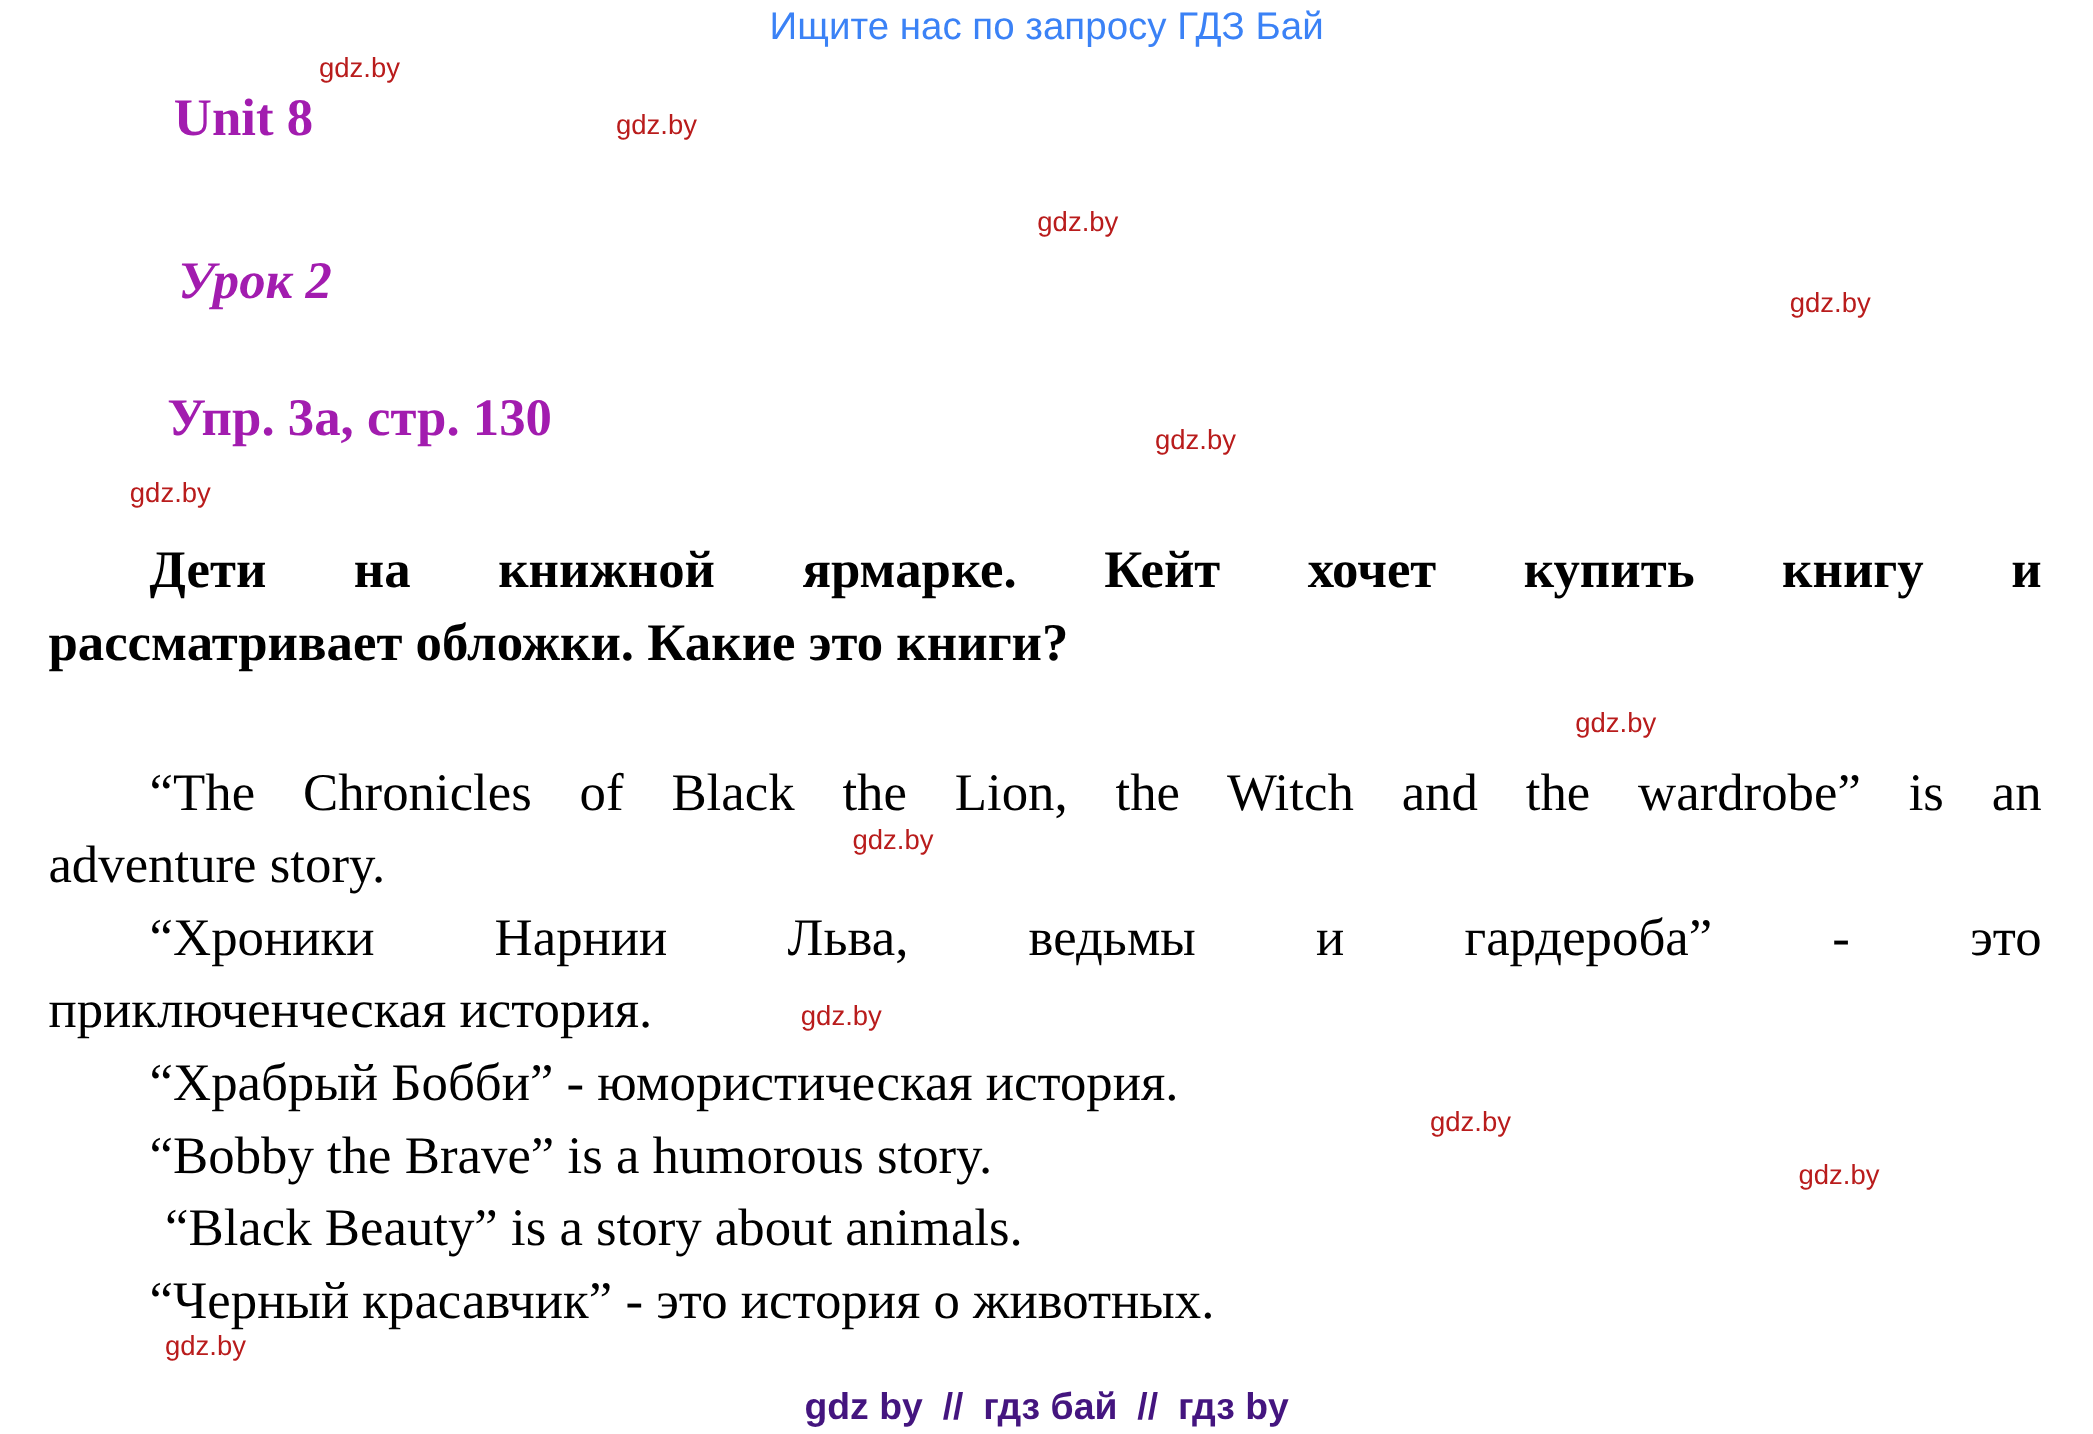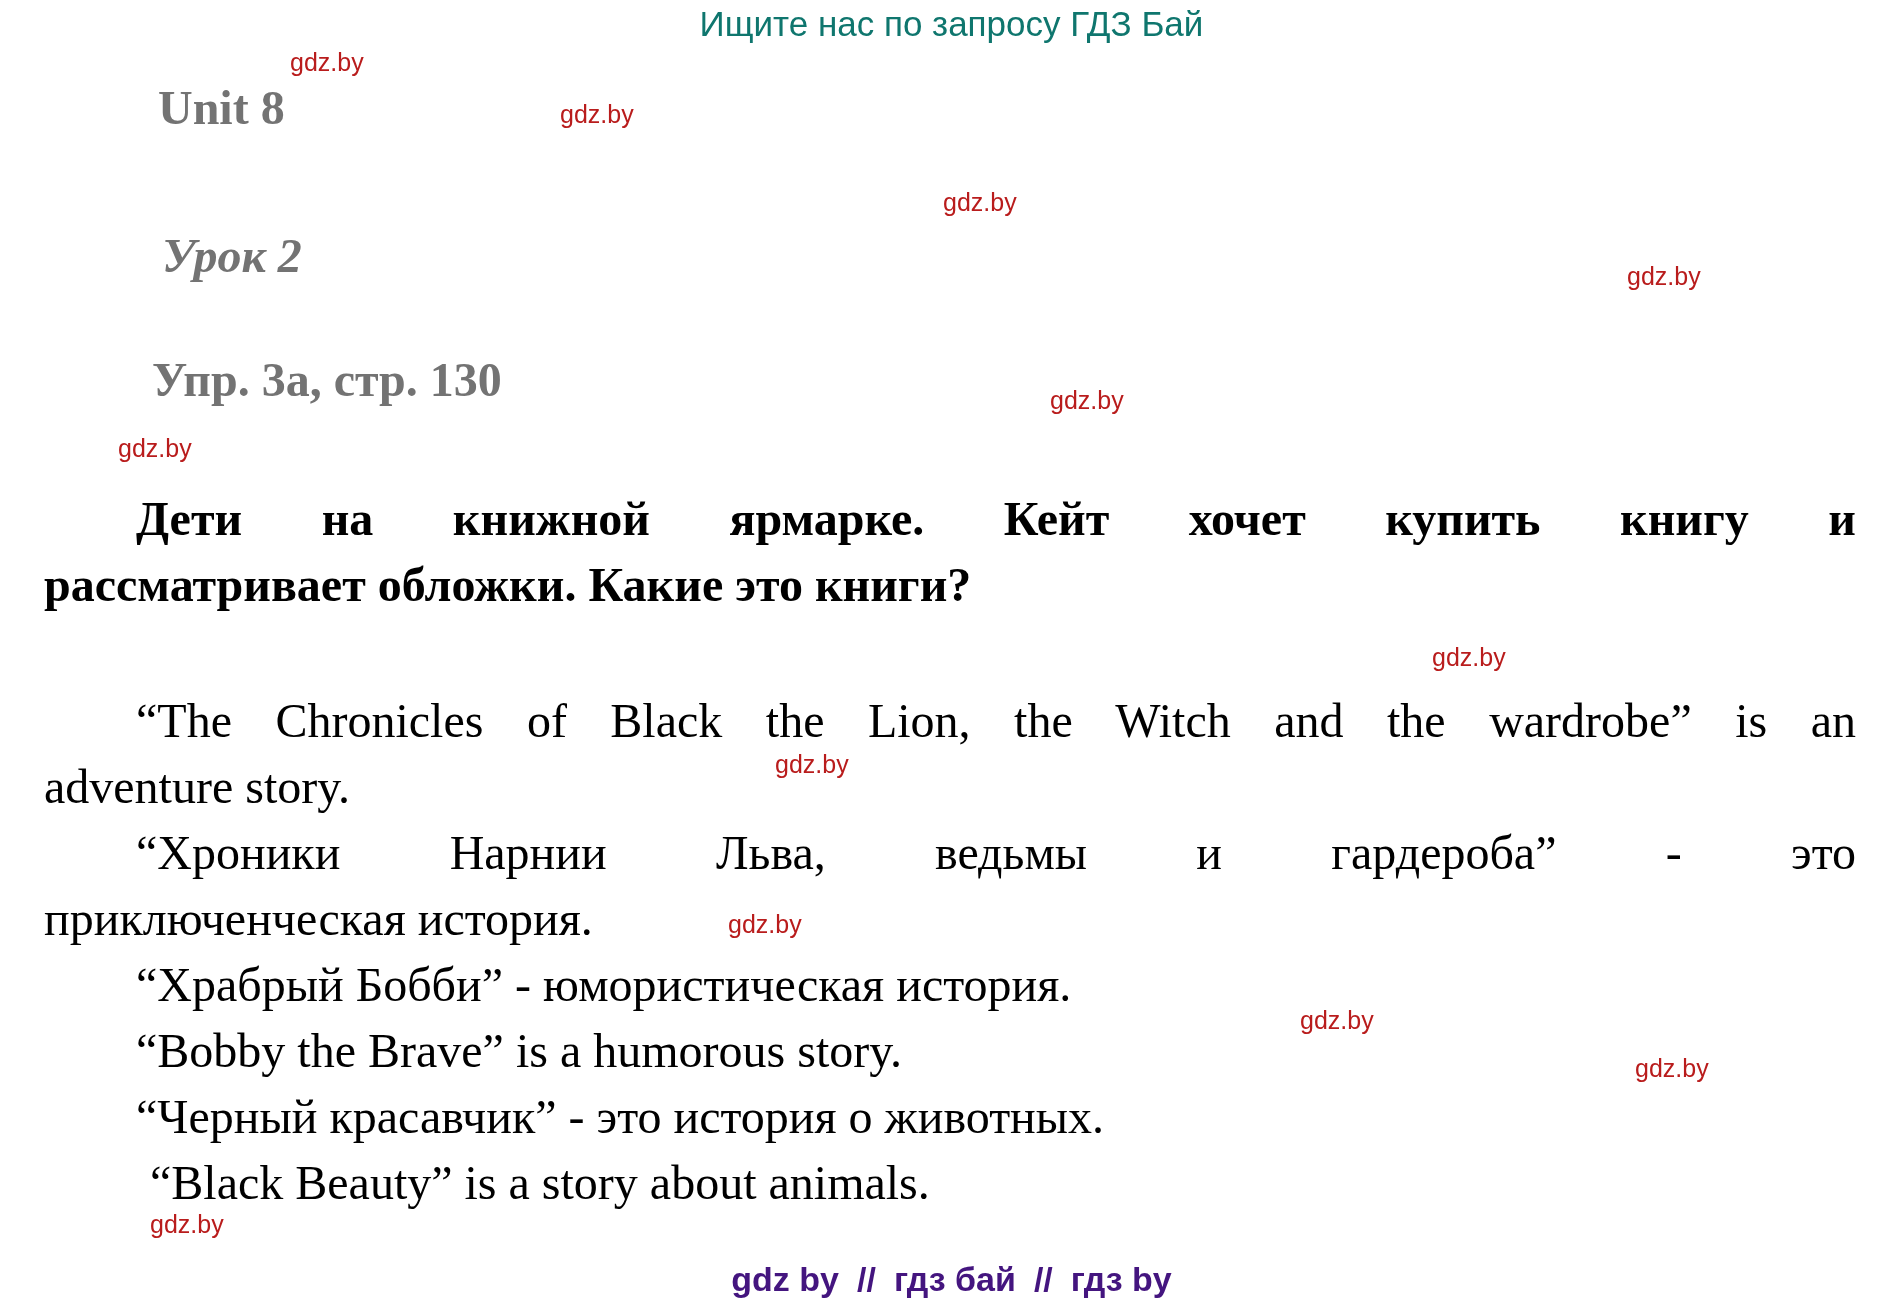--- a/index.html
+++ b/index.html
@@ -2,40 +2,40 @@
 <html><head>
 <meta charset="utf-8">
 <style>
   html,body{margin:0;padding:0;}
   body{
     width:1903px;height:1304px;background:#ffffff;position:relative;
     font-family:"Liberation Serif", serif;overflow:hidden;color:#000;
   }
   .banner{
     position:absolute;top:4px;left:0;width:100%;text-align:center;
-    font-family:"Liberation Sans", sans-serif;font-size:35px;color:#0f766e;
+    font-family:"Liberation Sans", sans-serif;font-size:35px;color:#3b82f6;
   }
   .wm{
     position:absolute;font-family:"Liberation Sans", sans-serif;
     font-size:25px;color:#b91c1c;white-space:nowrap;
   }
   .w1{left:290px;top:48px;}
   .w2{left:560px;top:100px;}
   .w3{left:943px;top:188px;}
   .w4{left:1627px;top:262px;}
   .w5{left:1050px;top:386px;}
   .w6{left:118px;top:434px;}
   .w7{left:1432px;top:643px;}
   .w8{left:775px;top:750px;}
   .w9{left:728px;top:910px;}
   .w10{left:1300px;top:1006px;}
   .w11{left:1635px;top:1054px;}
   .w12{left:150px;top:1210px;}
   .h{
-    position:absolute;font-weight:bold;font-size:48px;color:#737373;white-space:nowrap;
+    position:absolute;font-weight:bold;font-size:48px;color:#a21caf;white-space:nowrap;
   }
   #h-unit{left:158px;top:80px;}
   #h-lesson{left:162px;top:228px;font-style:italic;}
   #h-ex{left:152px;top:352px;}
   .content{position:absolute;left:44px;top:486px;width:1812px;}
   .line{font-size:48px;line-height:66px;}
   .b{font-weight:bold;}
   .j{text-align:justify;text-align-last:justify;}
   .ind{padding-left:92px;}
   .ind2{padding-left:106px;}
@@ -72,19 +72,19 @@
 <div class="content">
   <div class="line b j ind">Дети на книжной ярмарке. Кейт хочет купить книгу и</div>
   <div class="line b">рассматривает обложки. Какие это книги?</div>
   <div class="sp"></div>
   <div class="line j ind">“The Chronicles of Black the Lion, the Witch and the wardrobe” is an</div>
   <div class="line">adventure story.</div>
   <div class="line j ind">“Хроники Нарнии Льва, ведьмы и гардероба” - это</div>
   <div class="line">приключенческая история.</div>
   <div class="line ind">“Храбрый Бобби” - юмористическая история.</div>
   <div class="line ind">“Bobby the Brave” is a humorous story.</div>
+  <div class="line ind2">“Black Beauty” is a story about animals.</div>
   <div class="line ind">“Черный красавчик” - это история о животных.</div>
-  <div class="line ind2">“Black Beauty” is a story about animals.</div>
 </div>
 
 <div class="footer">
   <span class="flink">gdz by</span><span class="sep">//</span><span class="flink">гдз бай</span><span class="sep">//</span><span class="flink">гдз by</span>
 </div>
 
 </body></html>

